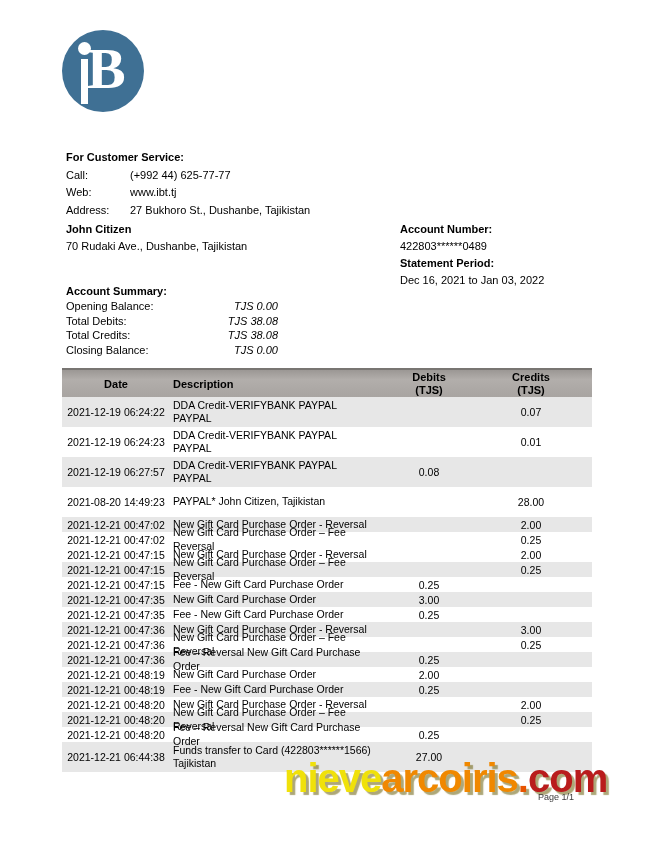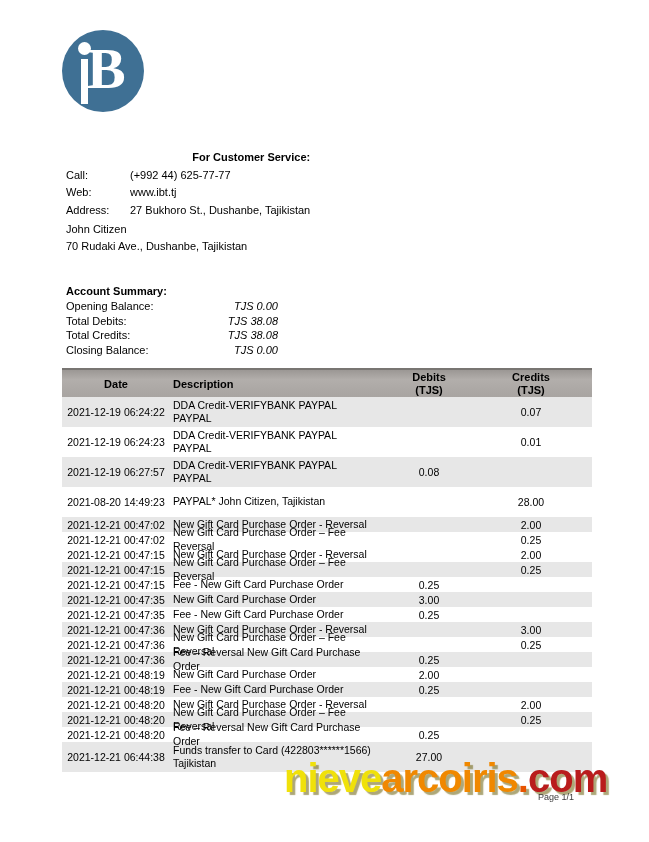--- a/index.html
+++ b/index.html
@@ -11,24 +11,24 @@
   .logo{position:absolute;left:62px;top:30px;width:82px;height:82px;}
   .logo-circle{position:absolute;left:0;top:0;width:82px;height:82px;border-radius:50%;background:#3f7094;}
   .logo-dot{position:absolute;left:16px;top:12px;width:13px;height:13px;border-radius:50%;background:#fff;}
   .logo-stem{position:absolute;left:19px;top:29px;width:7px;height:45px;background:#fff;}
   .logo-b{position:absolute;left:25px;top:9px;font-family:"Liberation Serif",serif;font-weight:700;
     font-size:58px;line-height:60px;color:#fff;}
   .bank-name{position:absolute;left:148px;top:40px;font-family:"Liberation Serif",serif;font-weight:700;
     font-size:18px;line-height:22px;letter-spacing:0.6px;color:#2b5f8d;}
   
   .cs{position:absolute;left:66px;top:149px;font-size:11px;line-height:17.5px;}
-  .cs-title{font-weight:700;text-align:right;}
+  .cs-title{font-weight:700;}
   .kv-label{display:inline-block;width:64px;}
   .customer{position:absolute;left:66px;top:221px;font-size:11px;line-height:17px;}
-  .customer-name{font-weight:400;}
+  .customer-name{font-weight:700;}
   .account{position:absolute;left:400px;top:221px;font-size:11px;line-height:17px;}
   .acc-label{font-weight:700;}
   .summary{position:absolute;left:66px;top:284px;font-size:11px;line-height:14.8px;width:212px;}
   .summary-title{font-weight:700;}
   .sum-row{display:flex;}
   .sum-value{margin-left:auto;text-align:right;font-style:italic;}
   
   .tbl{position:absolute;left:62px;top:368px;width:530px;font-size:10.5px;}
   .thead{display:flex;align-items:center;height:27px;border-top:2px solid #787572;
     background:linear-gradient(180deg,#9b9794 0%,#b2aeab 35%,#a8a4a1 100%);font-weight:700;font-size:11px;}
@@ -65,20 +65,26 @@
         <div class="kv-row"><span class="kv-label">Web:</span><span class="kv-value">www.ibt.tj</span></div>
         <div class="kv-row"><span class="kv-label">Address:</span><span class="kv-value">27 Bukhoro St., Dushanbe, Tajikistan</span></div>
       </div>
   </div>
 
   <div class="customer">
     <div class="customer-name">John Citizen</div>
     <div>70 Rudaki Ave., Dushanbe, Tajikistan</div>
   </div>
 
+  <div class="account">
+    <div class="acc-label">Account Number:</div>
+    <div>422803******0489</div>
+    <div class="acc-label">Statement Period:</div>
+    <div>Dec 16, 2021 to Jan 03, 2022</div>
+  </div>
 
   <div class="summary">
     <div class="summary-title">Account Summary:</div>
     <div>
         <div class="sum-row">
           <span class="sum-label">Opening Balance:</span>
           <span class="sum-value">TJS 0.00</span>
         </div>
         <div class="sum-row">
           <span class="sum-label">Total Debits:</span>

